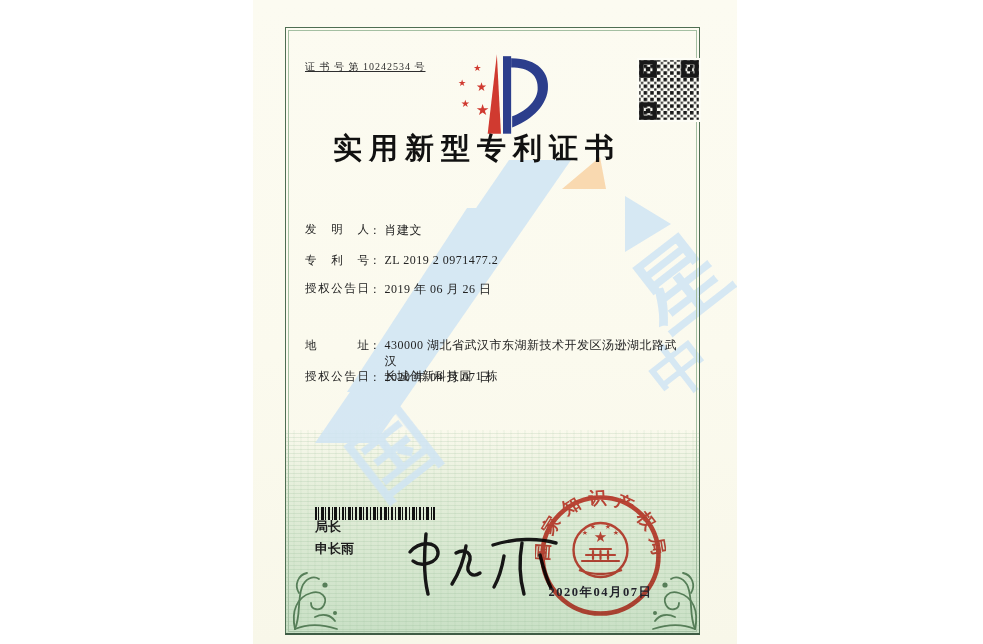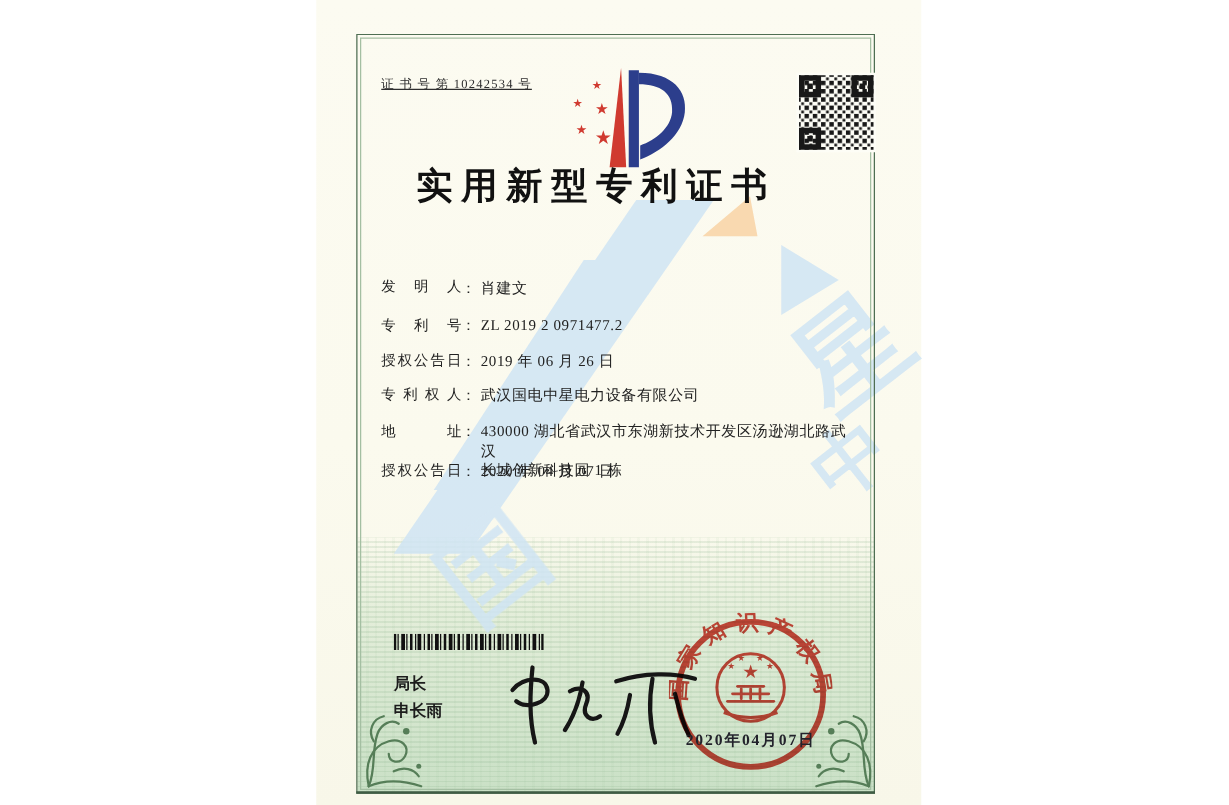--- a/index.html
+++ b/index.html
@@ -46,21 +46,21 @@
   .addr-val { display:inline-block; vertical-align:top; white-space:normal; width:300px; line-height:15.5px; letter-spacing:.5px; }
   .pair2 { position:absolute; left:278px; top:0; white-space:nowrap; }
 
   
   .legal { position:absolute; left:52px; top:389px; width:388px; font-size:10.8px; line-height:14.4px;
            color:#3a3a3a; font-style:italic; }
   .legal p { text-indent:2em; letter-spacing:.4px; }
 
   
   .barcode { position:absolute; left:62px; top:507px; width:120px; height:13px; }
-  .signer { position:absolute; left:62px; top:536px; font-family:Liberation Serif, serif;
+  .signer { position:absolute; left:62px; top:516px; font-family:Liberation Serif, serif;
             font-size:13px; font-weight:600; color:#1c1c1c; line-height:22px; }
   .signature { position:absolute; left:140px; top:528px; width:172px; height:72px; }
   .seal { position:absolute; left:282px; top:490px; width:131px; height:131px; mix-blend-mode:multiply; }
   .seal-date { position:absolute; left:282px; top:584px; width:131px; text-align:center;
                font-size:12.5px; font-weight:bold; letter-spacing:1.5px; color:#23232c; }
   .footer { position:absolute; left:32px; top:612px; width:382px; text-align:center;
             font-size:10.5px; color:#333; letter-spacing:1px; }
 
   .flourish { position:absolute; width:54px; height:66px; }
   .fl-left { left:36px; top:565px; }
@@ -129,23 +129,20 @@
     <div class="title">实用新型专利证书</div>
 
     <div class="row r2">
       <span class="lbl">发明人</span><span class="colon">：</span><span class="val">肖建文</span>
     </div>
     <div class="row r3">
       <span class="lbl">专利号</span><span class="colon">：</span><span class="val">ZL 2019 2 0971477.2</span>
     </div>
     <div class="row r4">
       <span class="lbl">授权公告日</span><span class="colon">：</span><span class="val">2019 年 06 月 26 日</span>
-    </div>
-    <div class="row r5">
-      <span class="lbl">专利权人</span><span class="colon">：</span><span class="val">武汉国电中星电力设备有限公司</span>
     </div>
     <div class="row r6">
       <span class="lbl">地址</span><span class="colon">：</span><span class="addr-val"><span>430000 湖北省武汉市东湖新技术开发区汤逊湖北路武汉</span><br><span>长城创新科技园 1 栋</span></span>
     </div>
     <div class="row r7">
       <span class="lbl">授权公告日</span><span class="colon">：</span><span class="val">2020 年 04 月 07 日</span>
     </div>
 
 
     <svg class="barcode" viewBox="0 0 120 13" preserveAspectRatio="none">

